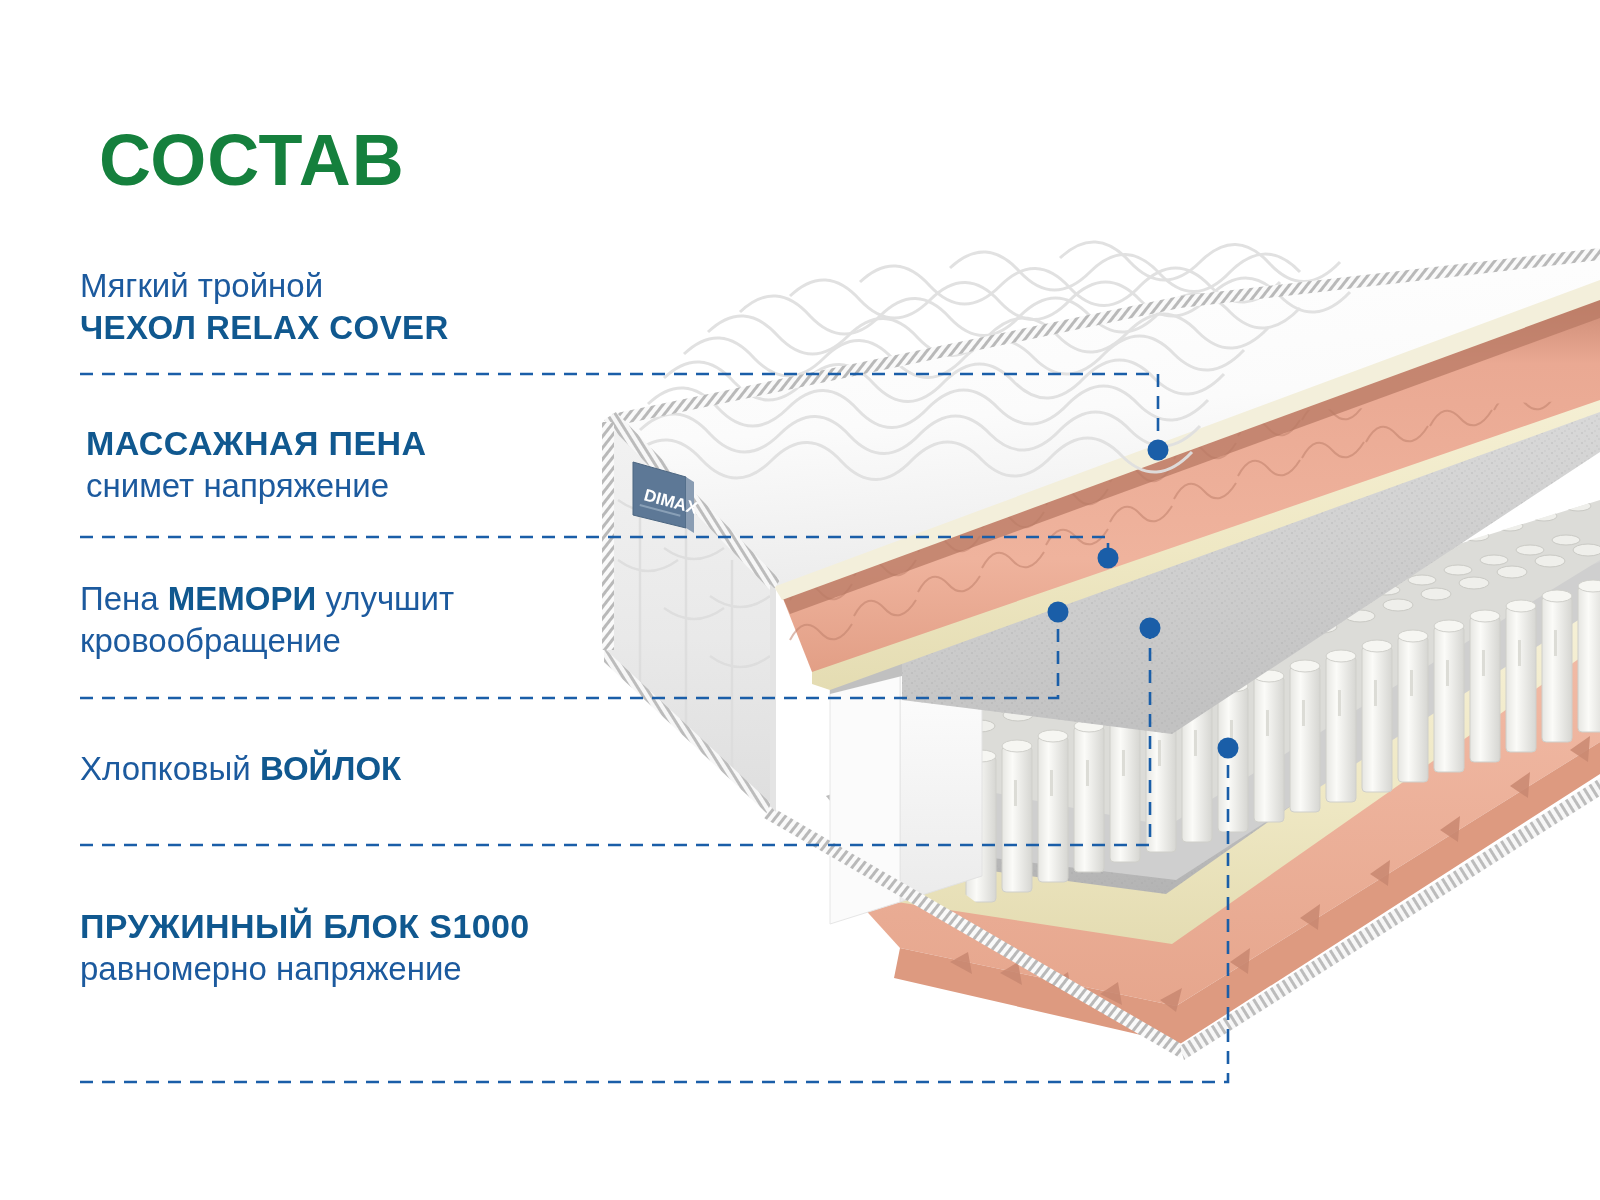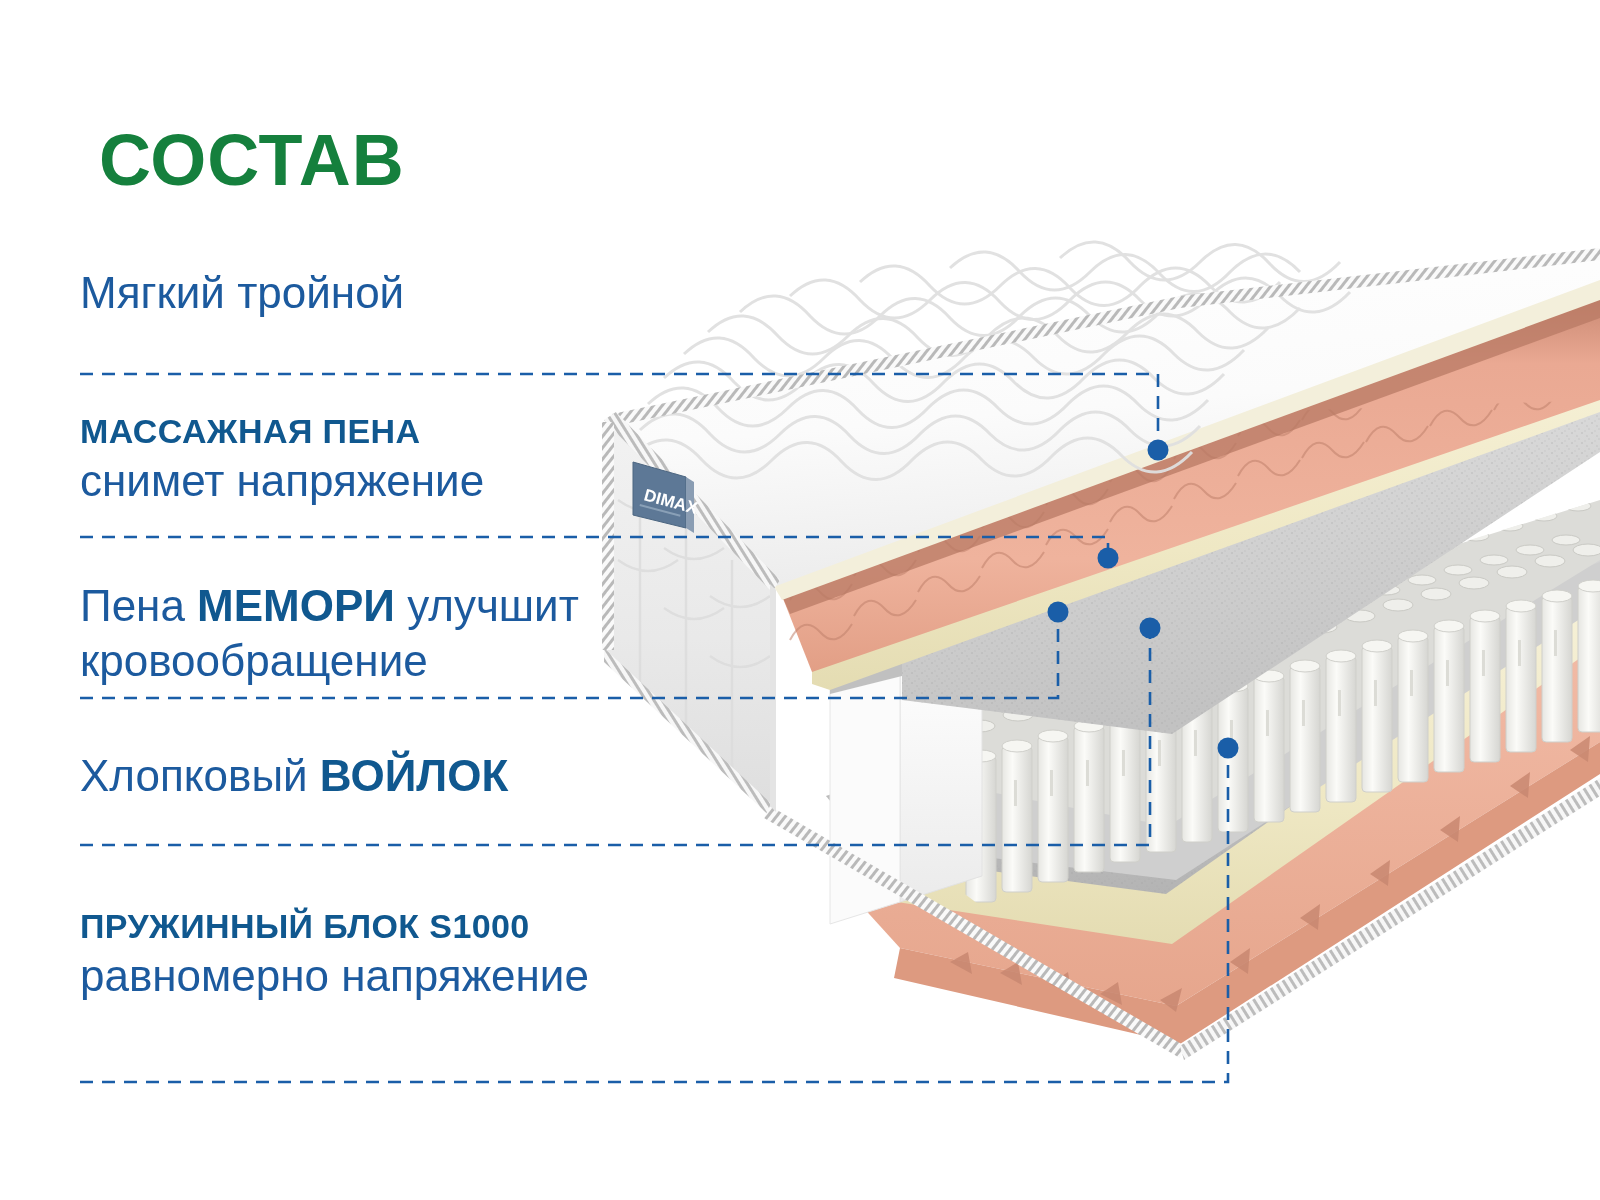--- a/index.html
+++ b/index.html
@@ -9,27 +9,27 @@
 
   
   #page-title{
     position:absolute;left:79px;top:124px;
     font-size:72px;font-weight:bold;letter-spacing:1px;
     color:#15803d;line-height:1;white-space:nowrap;margin-left:20px;
   }
 
   
   .callout{position:absolute;left:80px;color:#1c5a9e;}
-  .callout .ln{display:block;white-space:nowrap;line-height:1.26;font-size:44px;}
+  .callout .ln{display:block;white-space:nowrap;line-height:1.26;font-size:33px;}
   .callout .ln.b{font-weight:bold;color:#10588f;letter-spacing:.4px;}
   .callout .ln.n{font-weight:normal;}
   .callout .mix b{font-weight:bold;color:#10588f;text-align:center;}
 
   #callout-0{top:265px;}
-  #callout-1{top:410px;}
+  #callout-1{top:422px;margin-left:6px;}
   #callout-2{top:578px;}
   #callout-3{top:748px;}
   #callout-4{top:905px;}
 
   #callout-1 .ln.b,#callout-4 .ln.b{font-size:34px;}
 
   
   #leaders{position:absolute;left:0;top:0;width:1600px;height:1200px;
            pointer-events:none;}
 
@@ -406,20 +406,21 @@
     <circle cx="1058" cy="612" r="10.5"></circle>
     <circle cx="1150" cy="628" r="10.5"></circle>
     <circle cx="1228" cy="748" r="10.5"></circle>
   </g>
 </svg>
 
 <div id="page-title">СОСТАВ</div>
 
 <div class="callout" id="callout-0">
   <span class="ln n">Мягкий тройной</span>
+  <span class="ln b">ЧЕХОЛ RELAX COVER</span>
 </div>
 
 <div class="callout" id="callout-1">
   <span class="ln b">МАССАЖНАЯ ПЕНА</span>
   <span class="ln n">снимет напряжение</span>
 </div>
 
 <div class="callout" id="callout-2">
   <span class="ln n mix"><span>Пена </span><b>МЕМОРИ</b><span> улучшит</span></span>
   <span class="ln n">кровообращение</span>

